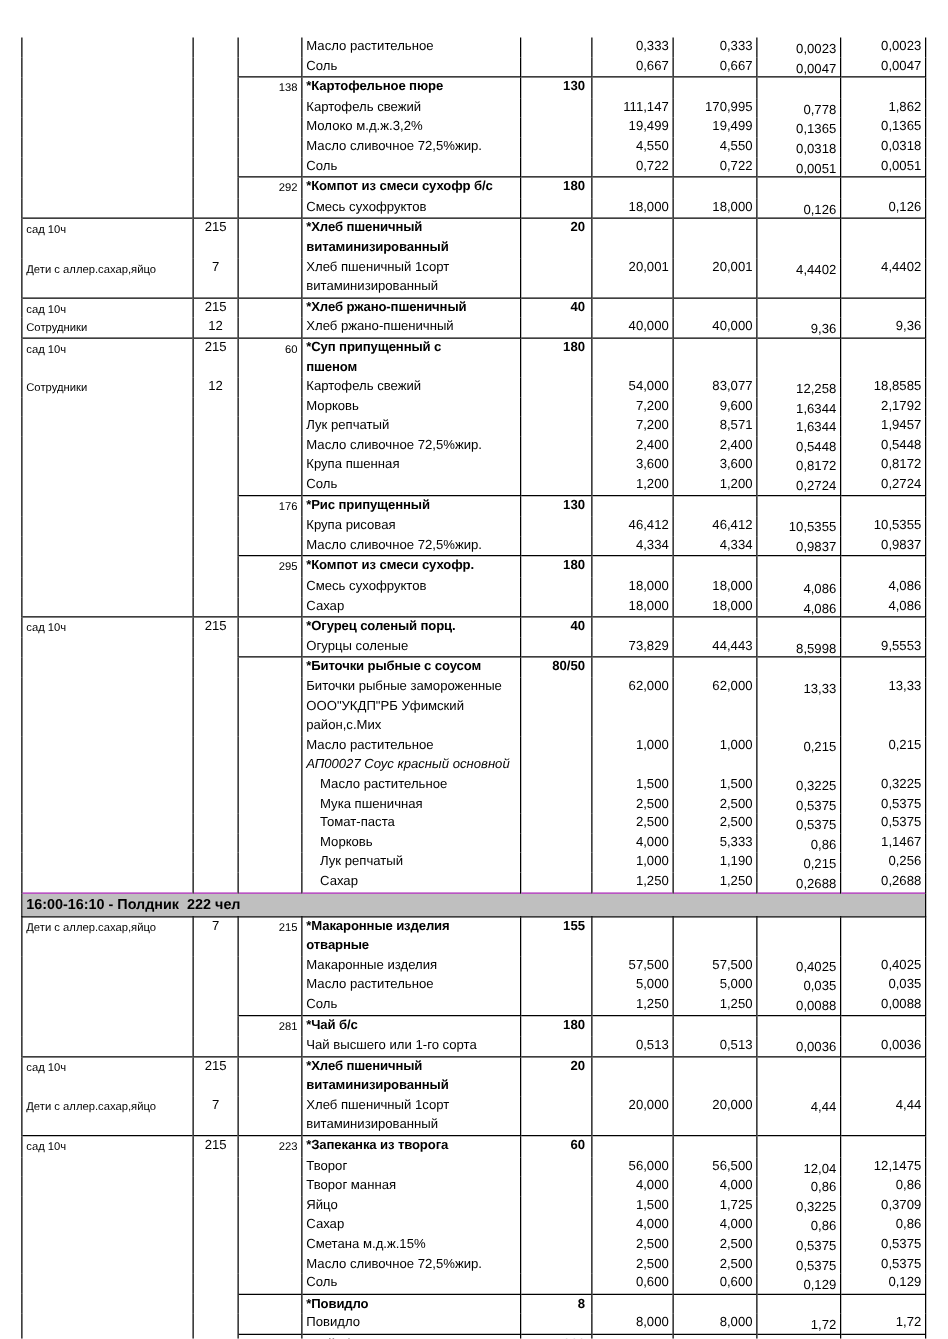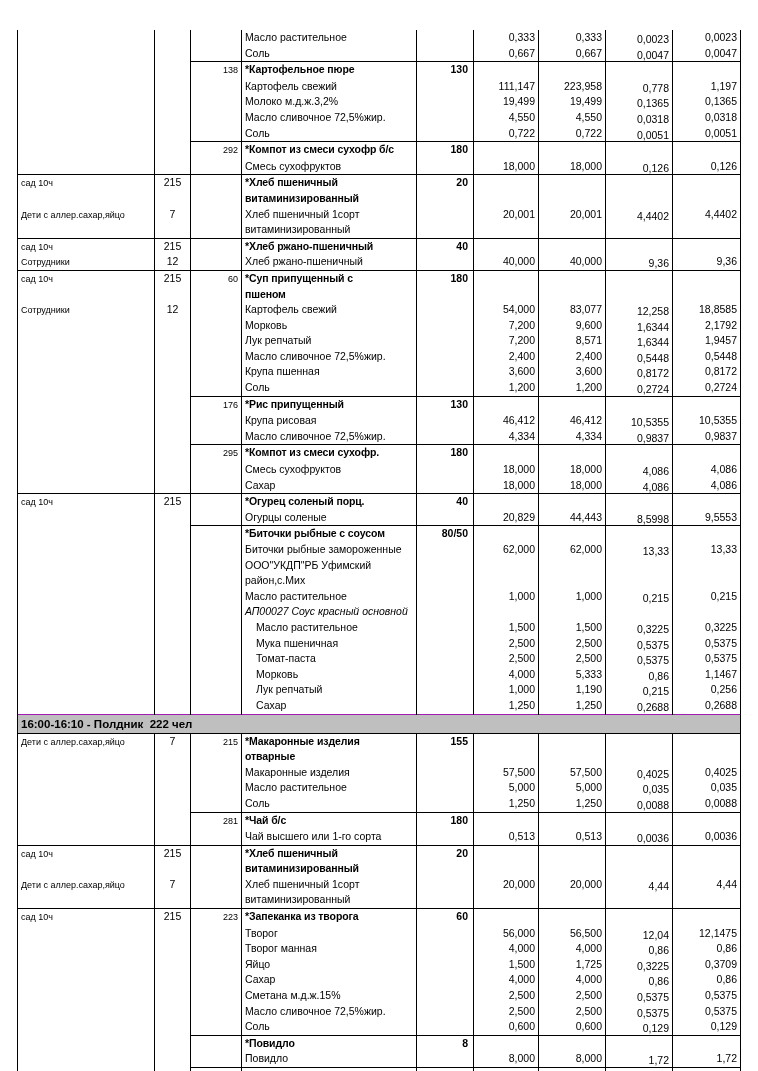--- a/index.html
+++ b/index.html
@@ -86,23 +86,23 @@
           <td class="q q3"><span class="off"></span></td>
           <td class="q q4"></td>
         </tr>
         <tr class="t-ing">
           <td class="c0"></td>
           <td class="c1"></td>
           <td class="rcp"></td>
           <td class="name">Картофель свежий</td>
           <td class="portion"></td>
           <td class="q q1">111,147</td>
-          <td class="q q2">223,958</td>
+          <td class="q q2">170,995</td>
           <td class="q q3"><span class="off">0,778</span></td>
-          <td class="q q4">1,197</td>
+          <td class="q q4">1,862</td>
         </tr>
         <tr class="t-ing">
           <td class="c0"></td>
           <td class="c1"></td>
           <td class="rcp"></td>
           <td class="name">Молоко м.д.ж.3,2%</td>
           <td class="portion"></td>
           <td class="q q1">19,499</td>
           <td class="q q2">19,499</td>
           <td class="q q3"><span class="off">0,1365</span></td>
@@ -352,21 +352,21 @@
           <td class="q q2"></td>
           <td class="q q3"><span class="off"></span></td>
           <td class="q q4"></td>
         </tr>
         <tr class="t-ing">
           <td class="c0"></td>
           <td class="c1"></td>
           <td class="rcp"></td>
           <td class="name">Огурцы соленые</td>
           <td class="portion"></td>
-          <td class="q q1">20,829</td>
+          <td class="q q1">73,829</td>
           <td class="q q2">44,443</td>
           <td class="q q3"><span class="off">8,5998</span></td>
           <td class="q q4">9,5553</td>
         </tr>
         <tr class="t-dish b-part">
           <td class="c0"></td>
           <td class="c1"></td>
           <td class="rcp"></td>
           <td class="name">*Биточки рыбные с соусом</td>
           <td class="portion">80/50</td>

